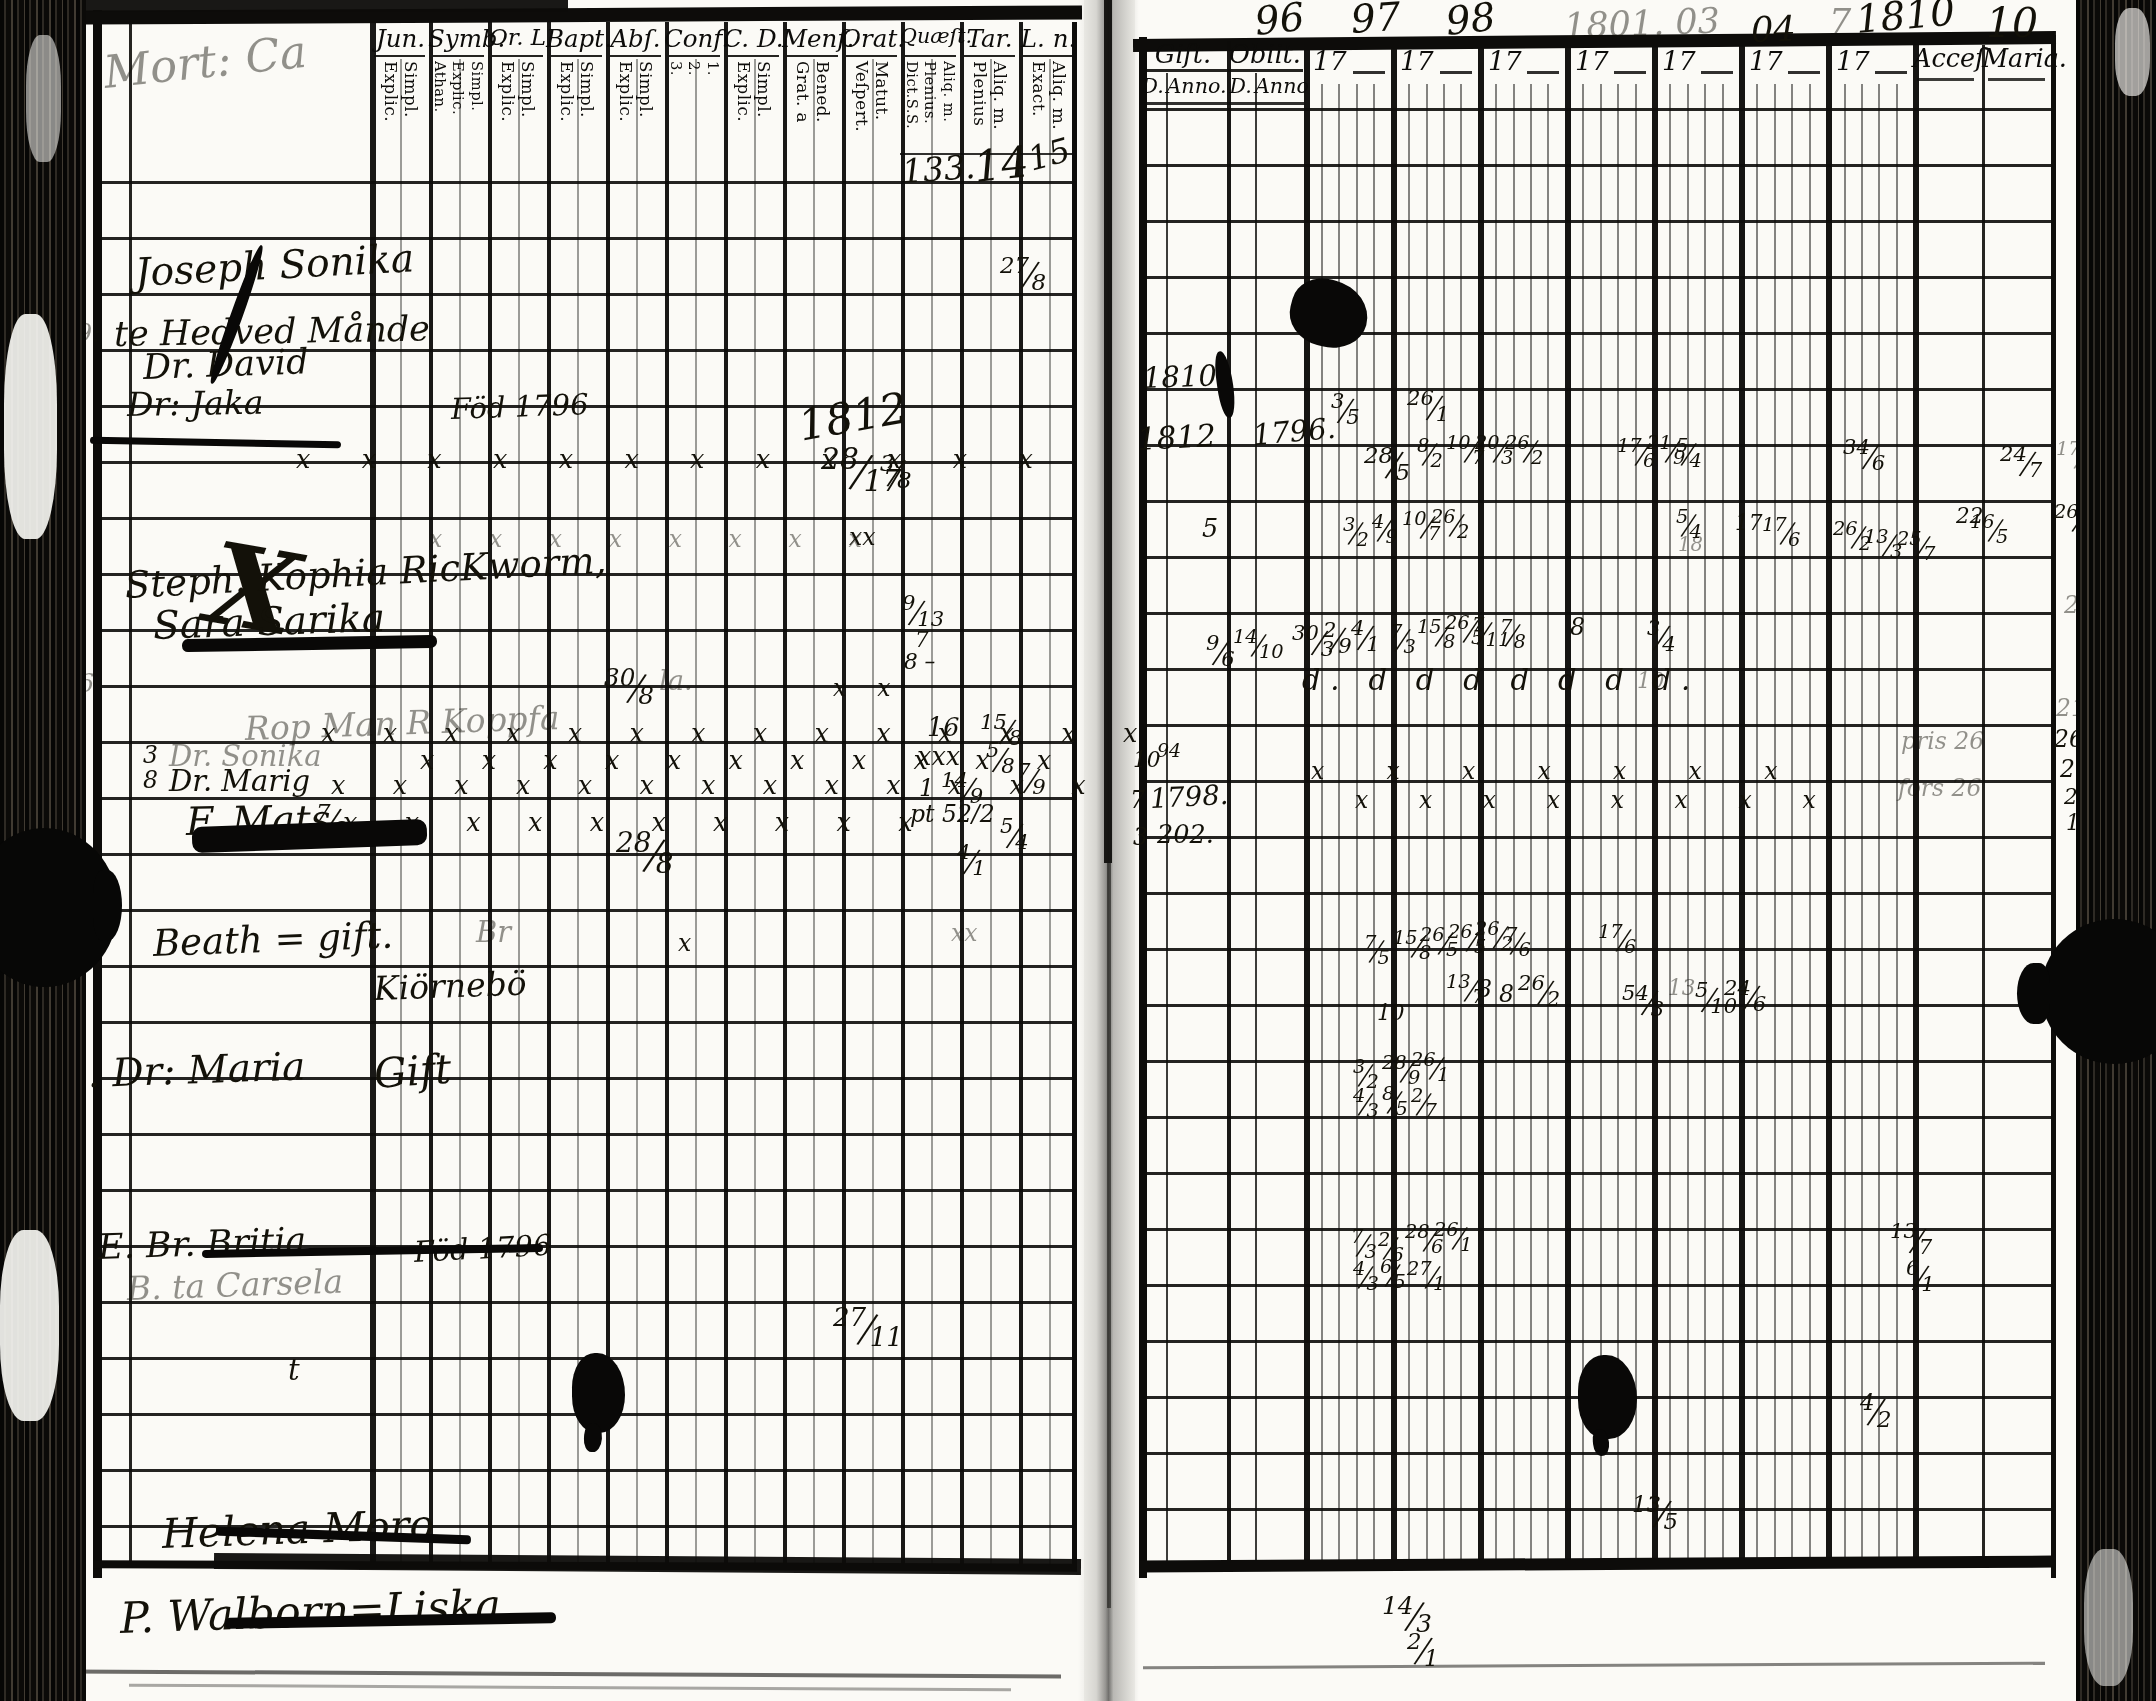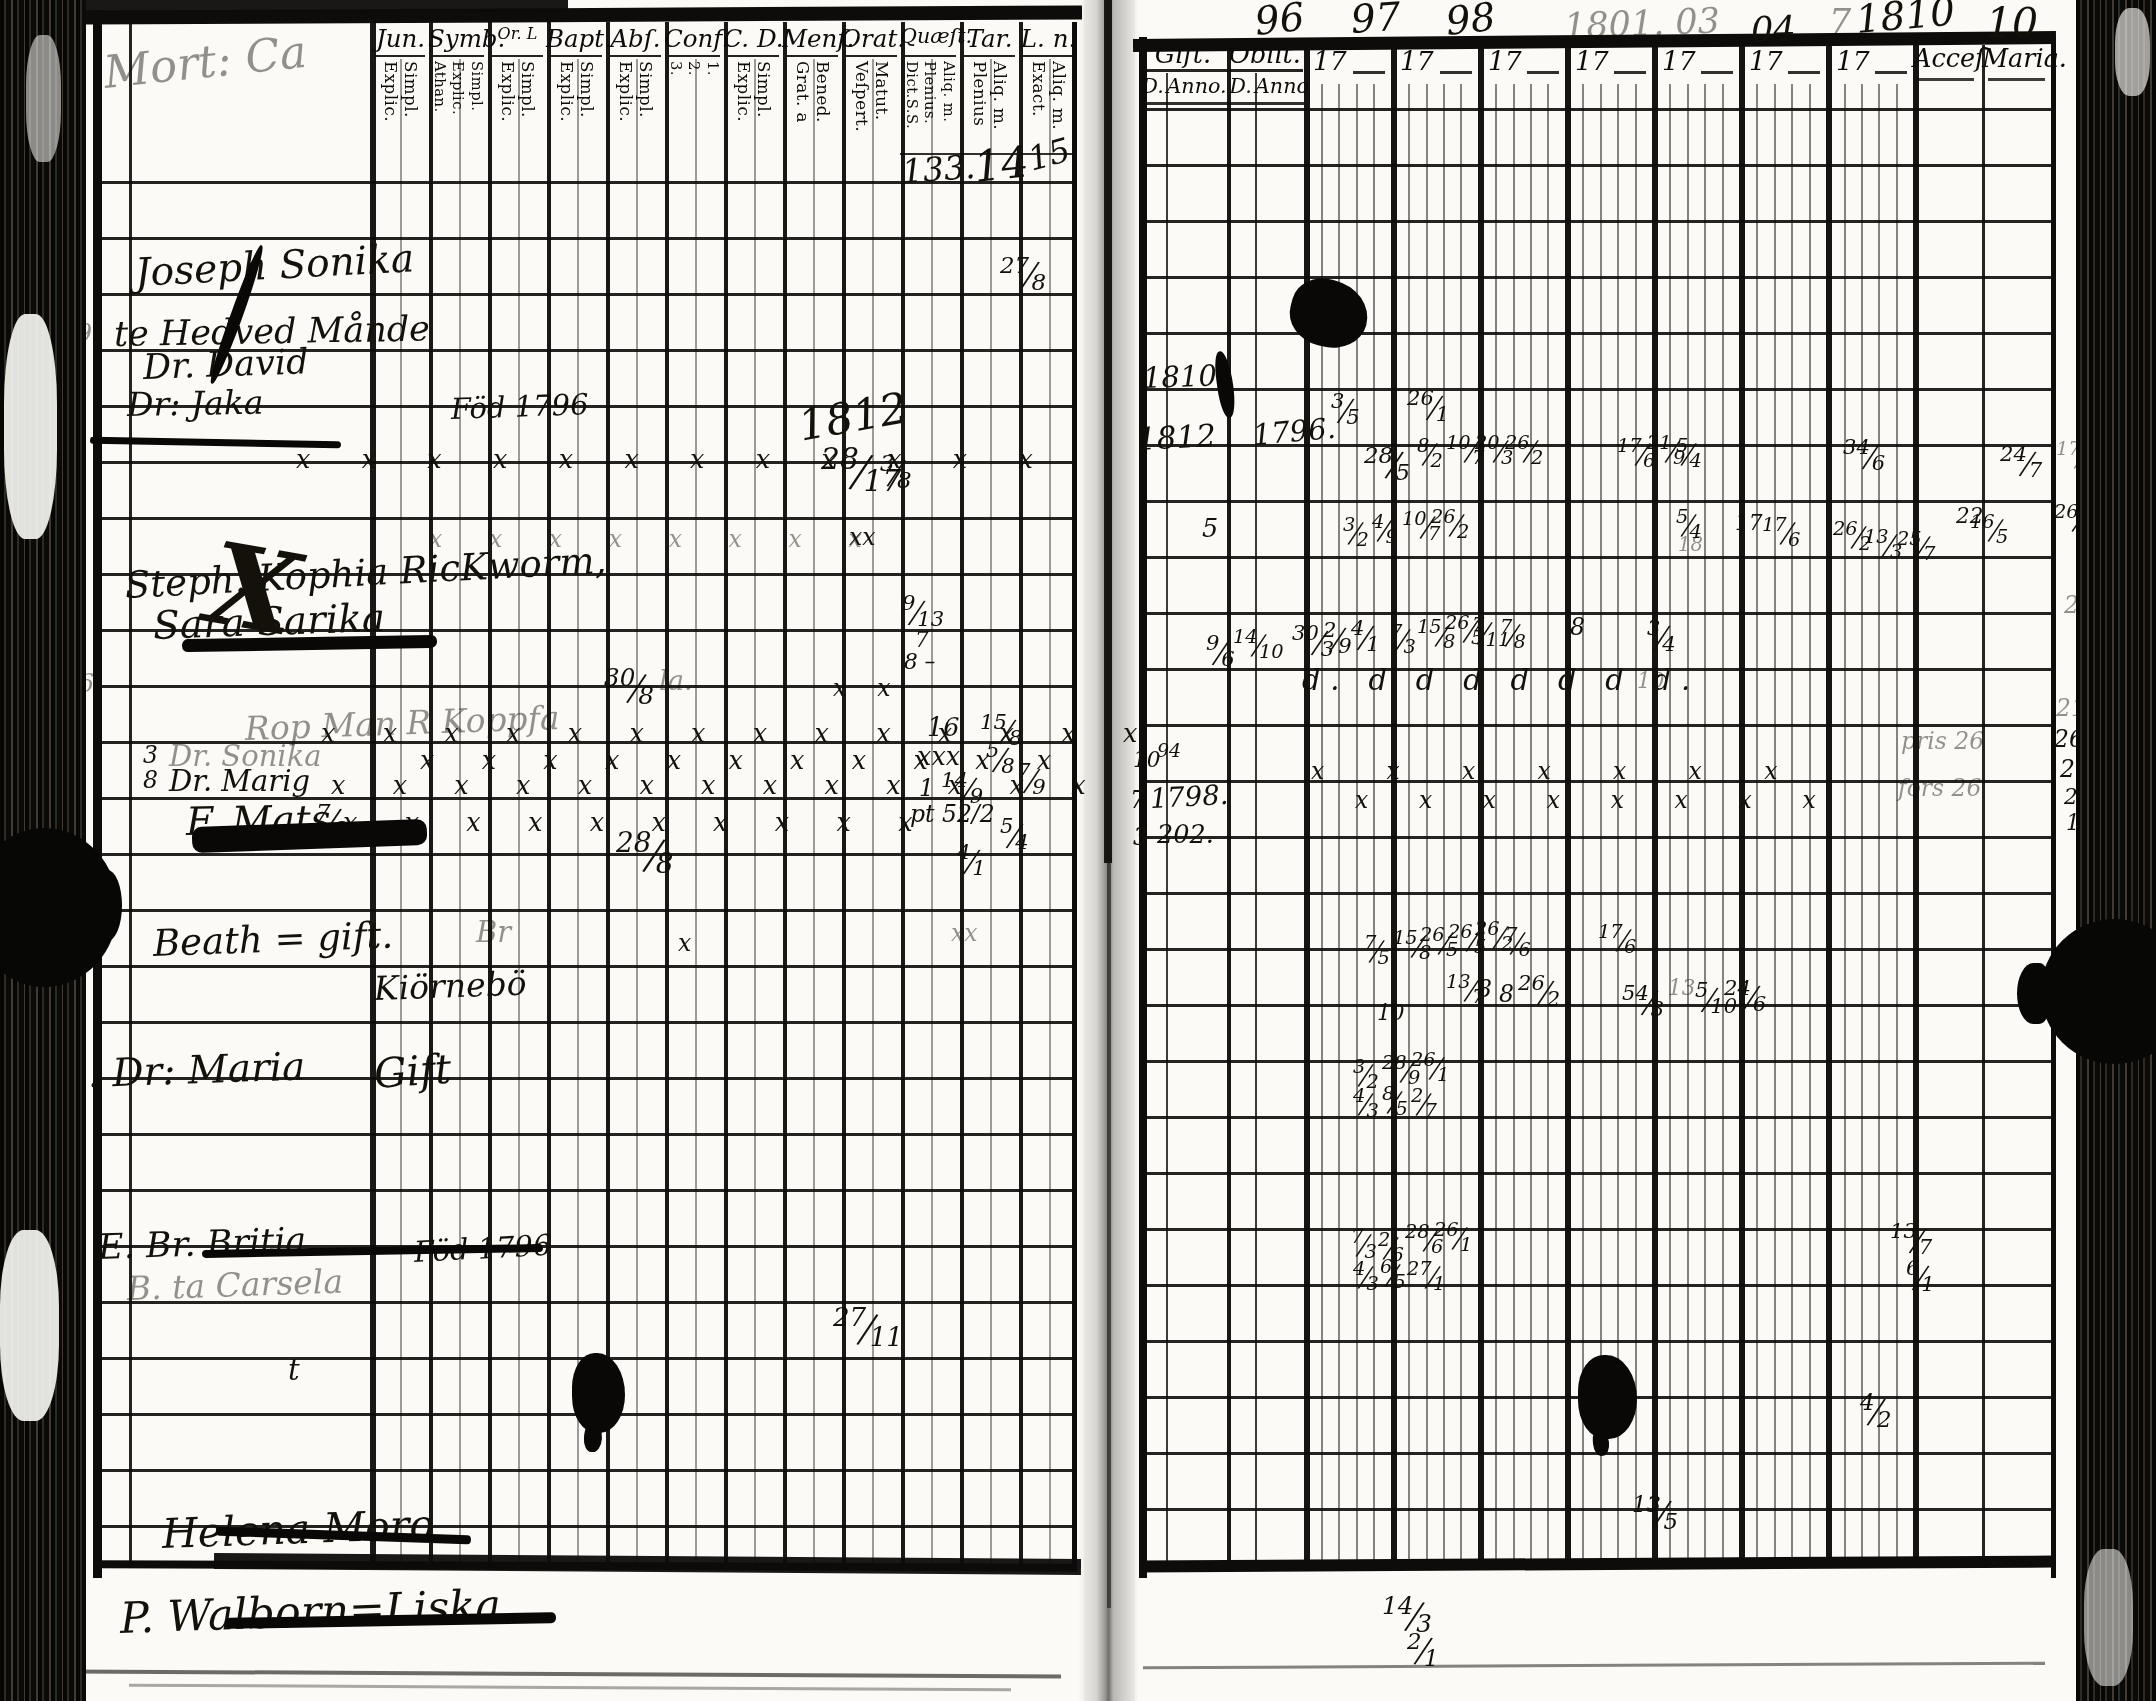--- a/index.html
+++ b/index.html
@@ -131,21 +131,21 @@
     <div class="ink" style="left: 433px; top: 55px; width: 51px; height: 2px; opacity: 0.9;"></div>
     <div class="col-label" style="left: 428px; top: 23.5px; font-size: 24.5px;">Symb.</div>
     <div class="subwrap" style="left: 428px;">
       <span class="vtext" style="font-size: 14.7px;">Athan.</span>
       <span class="vtext" style="font-size: 14.7px;">Explic.</span>
       <span class="vtext" style="font-size: 14.7px;">Simpl.</span>
     </div>
     <div class="ink" style="left: 488px; top: 21.6px; width: 3.9px; height: 1545px; opacity: 0.95;"></div>
     <div class="ink" style="left: 518px; top: 59px; width: 2px; height: 1507px; opacity: 0.4;"></div>
     <div class="ink" style="left: 492px; top: 55px; width: 51px; height: 2px; opacity: 0.9;"></div>
-    <div class="col-label" style="left: 487px; top: 23.5px; font-size: 16px;">Or. L</div>
+    <div class="col-label" style="left: 487px; top: 23.5px; font-size: 23px;">Or. L</div>
     <div class="subwrap" style="left: 487px;">
       <span class="vtext">Explic.</span>
       <span class="vtext">Simpl.</span>
     </div>
     <div class="ink" style="left: 547px; top: 21.6px; width: 3.9px; height: 1545px; opacity: 0.95;"></div>
     <div class="ink" style="left: 577px; top: 59px; width: 2px; height: 1507px; opacity: 0.4;"></div>
     <div class="ink" style="left: 551px; top: 55px; width: 51px; height: 2px; opacity: 0.9;"></div>
     <div class="col-label" style="left: 546px; top: 23.5px; font-size: 24.5px;">Bapt.</div>
     <div class="subwrap" style="left: 546px;">
       <span class="vtext">Explic.</span>

